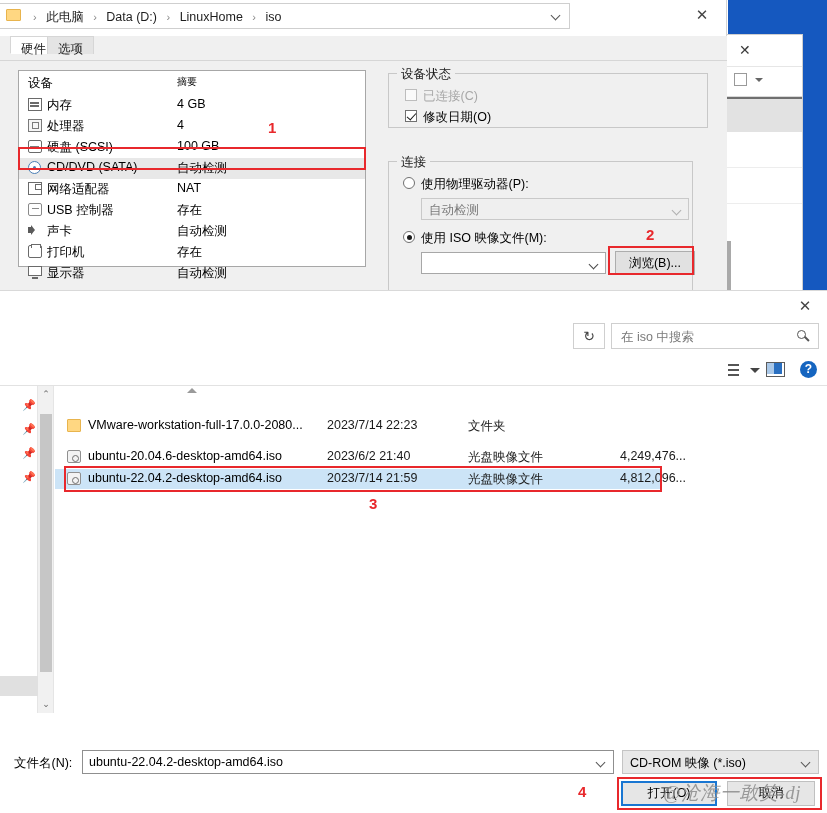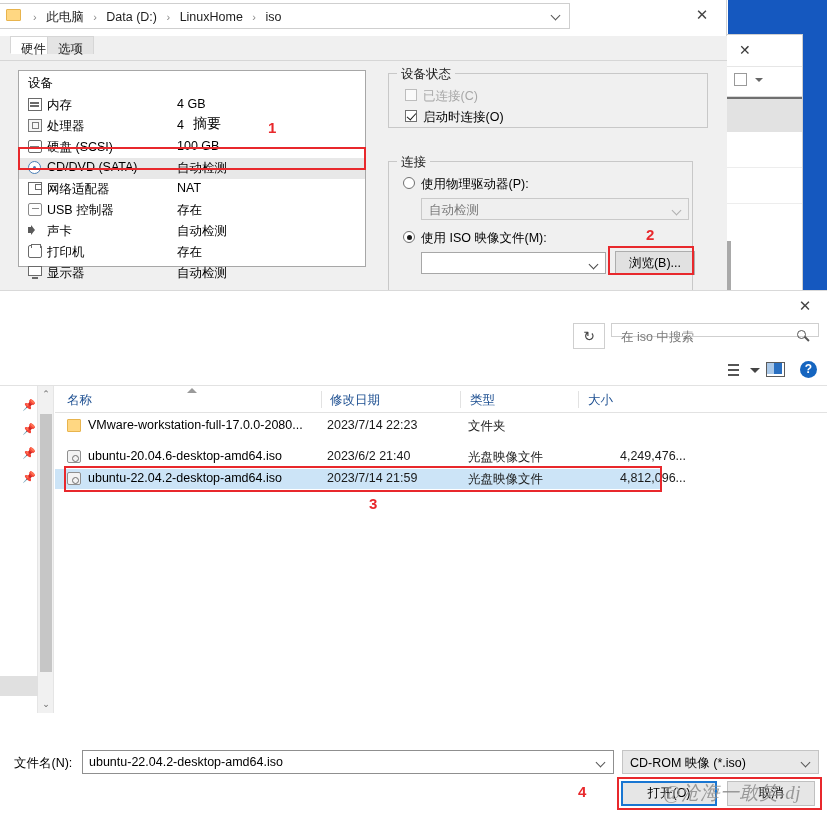--- a/index.html
+++ b/index.html
@@ -68,21 +68,21 @@
 
   
   .dev-panel {
     position: absolute; left: 18px; top: 9px; width: 348px; height: 197px;
     background: #ffffff; border: 1px solid #a7a7a7;
   }
   .dev-head {
     position: absolute; left: 0; top: 0; width: 100%; height: 24px;
   }
   .dev-head .col1 { position:absolute; left:9px; top:4px; font-size:12.5px; }
-  .dev-head .col2 { position:absolute; left:174px; top:4px; font-size:14px;margin-top:40px; }
+  .dev-head .col2 { position:absolute; left:158px; top:4px; font-size:10px; }
   .dev-row { position: absolute; left: 0; width: 346px; height: 21px; }
   .dev-row .dname { position:absolute; left:9px; top:2px; font-size:12.5px; white-space:nowrap; }
   .dev-row .dsum  { position:absolute; left:158px; top:2px; font-size:12.5px; white-space:nowrap; }
   .dev-row.selected { background:#e8e8e8; }
   .dev-ico {
     position:absolute; left:9px; top:3px; width:14px; height:13px;
   }
   .dev-row .dname.with-ico { left: 28px; }
 
   
@@ -183,21 +183,21 @@
   .addr .addr-caret {
     position:absolute; right:10px; top:8px; width:7px; height:7px;
     border-right:1.4px solid #555; border-bottom:1.4px solid #555; transform:rotate(45deg);
   }
   .refresh-btn {
     position:absolute; left:573px; top:323px; width:32px; height:26px;
     border:1px solid #cfcfcf; background:#fff; text-align:center; line-height:24px;
     font-size:14px; color:#444;
   }
   .search-box {
-    position:absolute; left:611px; top:323px; width:208px; height:14px;
+    position:absolute; left:611px; top:323px; width:208px; height:26px;
     border:1px solid #cfcfcf; background:#fff;
   }
   .search-box .ph { position:absolute; left:9px; top:5px; font-size:12.5px; color:#7a7a7a; }
   .search-box .mag {
     position:absolute; right:12px; top:6px; width:9px; height:9px;
     border:1.5px solid #555; border-radius:50%;
   }
   .search-box .mag::after {
     content:""; position:absolute; left:6px; top:7px; width:6px; height:1.5px;
     background:#555; transform:rotate(45deg);
@@ -369,21 +369,21 @@
       </div>
 
       <div class="grp" style="left:388px; top:12px; width:320px; height:55px;text-align:right;">
         <span class="grp-label">设备状态</span>
         <div class="chk-line" style="left:16px; top:14px;">
           <span class="chk-box disabled"></span>
           <span class="chk-txt disabled">已连接(C)</span>
         </div>
         <div class="chk-line" style="left:16px; top:35px;">
           <span class="chk-box checked"></span>
-          <span class="chk-txt">启动时连接(O)</span>
+          <span class="chk-txt">修改日期(O)</span>
         </div>
       </div>
 
       <div class="grp" style="left:388px; top:100px; width:305px; height:132px;">
         <span class="grp-label">连接</span>
 
         <div class="rad-line" style="left:14px; top:14px;">
           <span class="rad-box"></span>
           <span class="rad-txt">使用物理驱动器(P):</span>
         </div>
@@ -458,29 +458,20 @@
 
     <div class="side-sel" style="top:290px;"></div>
 
   </div>
   <div class="side-scroll">
     <span class="sc-up" style="top:3px;">⌃</span>
     <div class="sc-thumb"></div>
     <span class="sc-dn" style="top:313px;">⌄</span>
   </div>
 
-  <div class="fl-head">
-    <span class="hcell" style="left:12px;">名称</span>
-    <span class="hdiv" style="left:266px;"></span>
-    <span class="hcell" style="left:275px;">修改日期</span>
-    <span class="hdiv" style="left:405px;"></span>
-    <span class="hcell" style="left:415px;">类型</span>
-    <span class="hdiv" style="left:523px;"></span>
-    <span class="hcell" style="left:533px;">大小</span>
-  </div>
   <div class="fl-sortarrow"></div>
 
   <div class="fl-row" style="top:416px;">
     <span class="fl-ico ico-folder"></span>
     <span class="fl-name">VMware-workstation-full-17.0.0-2080...</span>
     <span class="fl-date">2023/7/14 22:23</span>
     <span class="fl-type">文件夹</span>
     <span class="fl-size"></span>
   </div>
   <div class="fl-row" style="top:447px;">

